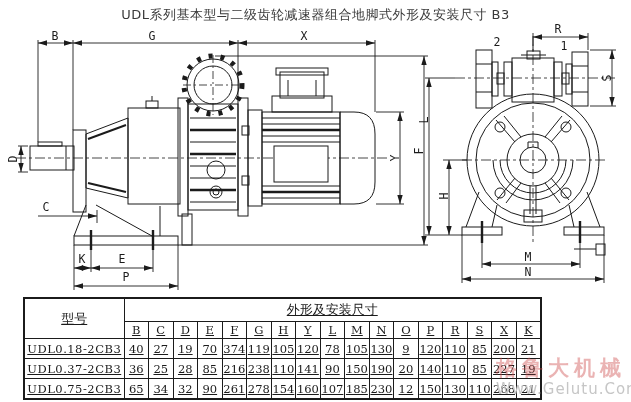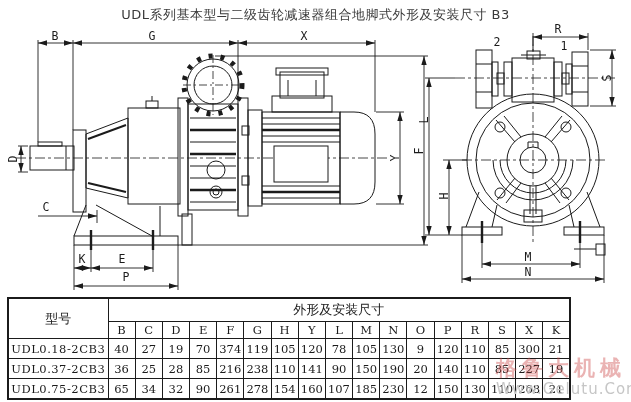--- a/index.html
+++ b/index.html
@@ -3,22 +3,22 @@
 <meta charset="utf-8">
 <style>
   html,body{margin:0;padding:0;background:#ffffff;}
   .page{position:relative;width:631px;height:402px;background:#ffffff;overflow:hidden;
         font-family:"DejaVu Sans",sans-serif;color:#1b1b1b;border-radius:6px;}
   .title{position:absolute;top:6px;left:0;width:631px;text-align:center;
          font-size:13px;color:#3a3a3a;letter-spacing:.5px;}
   svg{position:absolute;top:0;left:0;}
   svg text{font-family:"DejaVu Sans Mono",monospace;font-size:11.5px;fill:#1b1b1b;}
   
-  .dim-table{position:absolute;left:7px;top:297px;width:564px;border-collapse:collapse;
-             table-layout:fixed;background:#fff;}
+  .dim-table{position:absolute;left:23px;top:297px;width:519px;border-collapse:collapse;
+             table-layout:fixed;background:#fff;text-decoration:underline;}
   .dim-table th,.dim-table td{border:1px solid #1b1b1b;padding:0;text-align:center;
              font-weight:normal;font-family:"DejaVu Serif",serif;font-size:11.5px;color:#1b1b1b;
              overflow:hidden;white-space:nowrap;}
   .dim-table{border:2px solid #1b1b1b;}
   .dim-table .zh{font-family:"DejaVu Sans",sans-serif;font-size:13px;}
   .dim-table thead tr.r1 th{height:22px;}
   .dim-table thead tr.r2 th{height:16px;}
   .dim-table tbody td{height:19px;}
   .c-model{width:100px;}
   .model-cell{font-size:11px;letter-spacing:.5px;margin-left:46px;}
@@ -337,21 +337,21 @@
         <td>119</td>
         <td>105</td>
         <td>120</td>
         <td>78</td>
         <td>105</td>
         <td>130</td>
         <td>9</td>
         <td>120</td>
         <td>110</td>
         <td>85</td>
-        <td>300</td>
+        <td>200</td>
         <td>21</td>
       </tr>
       <tr>
         <td class="model-cell">UDL0.37-2CB3</td>
         <td>36</td>
         <td>25</td>
         <td>28</td>
         <td>85</td>
         <td>216</td>
         <td>238</td>

